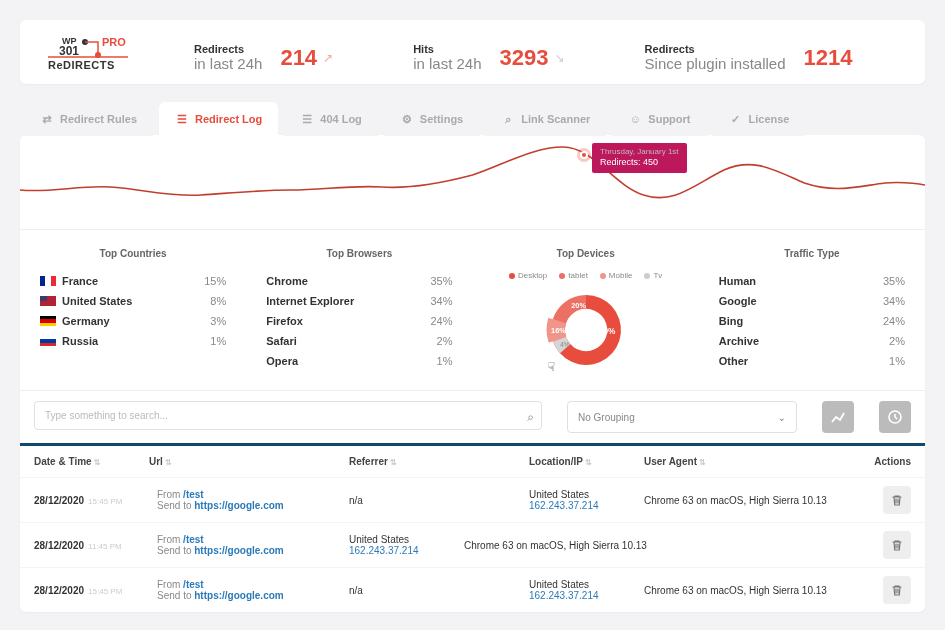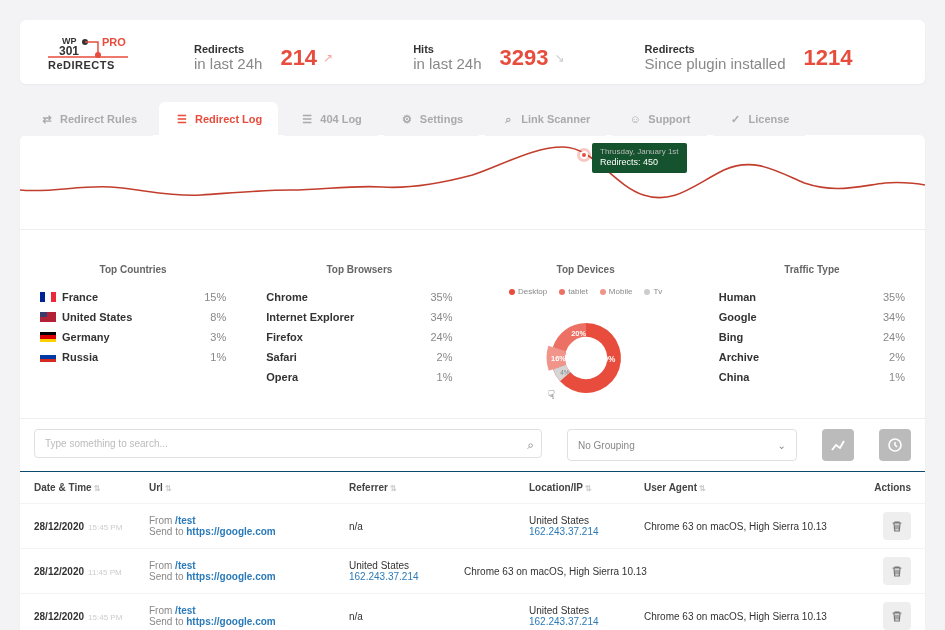--- a/index.html
+++ b/index.html
@@ -15,68 +15,68 @@
 .arrow-down { color: #ccc; margin-left: 6px; font-size: 12px; }
 
 .tabs { display: flex; gap: 6px; margin-bottom: -1px; padding-left: 4px; }
 .tab { padding: 10px 16px; font-size: 11px; font-weight: 600; color: #aaa; background: #f3f3f5; border-radius: 6px 6px 0 0; display: flex; align-items: center; gap: 6px; cursor: pointer; }
 .tab.active { background: #fff; color: #e74c3c; }
 .tab-icon { width: 14px; height: 14px; display: inline-flex; align-items: center; justify-content: center; }
 
 .main { background: #fff; border-radius: 6px; box-shadow: 0 1px 2px rgba(0,0,0,0.04); }
 
 .chart-area { position: relative; height: 95px; border-bottom: 1px solid #eee; }
-.tooltip-box { position: absolute; top: 8px; left: 572px; background: #14532d; color: #fff; font-size: 9px; padding: 4px 8px; border-radius: 2px; line-height: 1.3; }
+.tooltip-box { position: absolute; top: 8px; left: 572px; background: #be185d; color: #fff; font-size: 9px; padding: 4px 8px; border-radius: 2px; line-height: 1.3; }
 .tooltip-date { color: #bbb; font-size: 8px; }
 .chart-dot { position: absolute; top: 16px; left: 560px; width: 8px; height: 8px; background: #e74c3c; border: 2px solid #fff; border-radius: 50%; box-shadow: 0 0 0 3px rgba(231,76,60,0.3); }
 
 .stats-grid { display: flex; border-bottom: 1px solid #eee; }
 .stats-col { flex: 1; padding: 10px 20px 14px; }
-.stats-header { text-align: center; font-size: 10px; font-weight: 600; color: #666; padding: 8px 0 12px; margin-top: 16px; }
+.stats-header { text-align: center; font-size: 10px; font-weight: 600; color: #666; padding: 8px 0 12px; }
 .stat-row { display: flex; justify-content: space-between; align-items: center; font-size: 11px; padding: 4px 0; }
 .stat-row .name { font-weight: 600; display: flex; align-items: center; gap: 6px; }
 .stat-row .pct { color: #888; }
 .flag { width: 16px; height: 10px; display: inline-block; background: #ccc; }
 .flag.fr { background: linear-gradient(to right, #002395 33%, #fff 33% 66%, #ED2939 66%); }
 .flag.us { background: #B22234; position: relative; }
 .flag.us::before { content: ''; position: absolute; top: 0; left: 0; width: 7px; height: 5px; background: #3C3B6E; }
 .flag.cn { background: #DE2910; }
 .flag.de { background: linear-gradient(to bottom, #000 33%, #DD0000 33% 66%, #FFCE00 66%); }
 .flag.ru { background: linear-gradient(to bottom, #fff 33%, #0039A6 33% 66%, #D52B1E 66%); }
 
-.donut-legend { display: flex; justify-content: center; gap: 12px; font-size: 8px; color: #888; margin-bottom: 16px; }
+.donut-legend { display: flex; justify-content: center; gap: 12px; font-size: 8px; color: #888; margin-bottom: 4px; }
 .donut-legend span::before { content: ''; display: inline-block; width: 6px; height: 6px; border-radius: 50%; margin-right: 3px; vertical-align: middle; }
 .ld::before { background: #e74c3c; }
 .lt::before { background: #ec7063; }
 .lm::before { background: #f1948a; }
 .ltv::before { background: #ccc; }
 .donut-wrap { display: flex; justify-content: center; position: relative; }
 .cursor-hand { position: absolute; left: 50%; margin-left: -38px; bottom: 2px; font-size: 12px; }
 
-.filter-row { display: flex; gap: 25px; padding: 10px 14px; border-bottom: 1px solid #0c4a6e; }
+.filter-row { display: flex; gap: 25px; padding: 10px 14px; border-bottom: 3px solid #0c4a6e; }
 .search-box { flex: 1; position: relative; }
 .search-box input { width: 100%; border: 1px solid #e0e0e0; border-radius: 4px; padding: 8px 30px 8px 10px; font-size: 10px; color: #555; }
 .search-box input::placeholder { color: #bbb; }
 .search-icon-btn { position: absolute; right: 8px; top: 50%; transform: translateY(-50%); color: #888; }
 .group-select { width: 230px; border: 1px solid #e0e0e0; border-radius: 4px; padding: 8px 10px; font-size: 10px; color: #888; display: flex; justify-content: space-between; align-items: center; cursor: pointer; }
 .sq-btn { width: 32px; height: 32px; background: #bbb; border-radius: 4px; display: flex; align-items: center; justify-content: center; color: #fff; cursor: pointer; }
 
 .table-header { display: flex; padding: 10px 14px; font-size: 10px; font-weight: 600; color: #444; }
 .col-dt { width: 115px; }
 .col-url { width: 200px; }
 .col-ref { width: 180px; }
 .col-loc { width: 115px; }
 .col-ua { flex: 1; }
 .col-act { width: 60px; text-align: right; }
 .sort-ic { color: #ccc; font-size: 8px; margin-left: 2px; }
 
 .table-row { display: flex; padding: 8px 14px; font-size: 10px; align-items: center; border-top: 1px solid #f3f3f3; }
 .dt-date { font-weight: 600; color: #333; }
 .dt-time { color: #ccc; font-size: 8px; margin-left: 4px; }
-.url-from { color: #888; }
+.url-from { color: #888; margin-left: 8px; }
 .url-link { color: #2a7ab9; font-weight: 600; margin-top: 12px; }
 .ref-link { color: #2a7ab9; font-size: 9px; line-height: 1.3; }
 .loc-country { color: #333; }
 .loc-ip { color: #2a7ab9; }
 .ua-text { color: #333; }
 .del-btn { width: 28px; height: 28px; background: #eee; border-radius: 4px; display: flex; align-items: center; justify-content: center; margin-left: auto; cursor: pointer; color: #888; }
 </style>
 </head>
 <body>
 
@@ -246,21 +246,21 @@
      </div>
           <div class="stat-row">
        <span class="name">Bing</span>
             <span class="pct">24%</span>
      </div>
           <div class="stat-row">
        <span class="name">Archive</span>
             <span class="pct">2%</span>
      </div>
           <div class="stat-row">
-       <span class="name">China</span>
+       <span class="name">Other</span>
             <span class="pct">1%</span>
      </div>
         </div>
     </div>
   </div>
 
   <div class="filter-row">
     <div class="search-box">
       <input type="text" placeholder="Type something to search..." style="">
       <span class="search-icon-btn">⌕</span>

